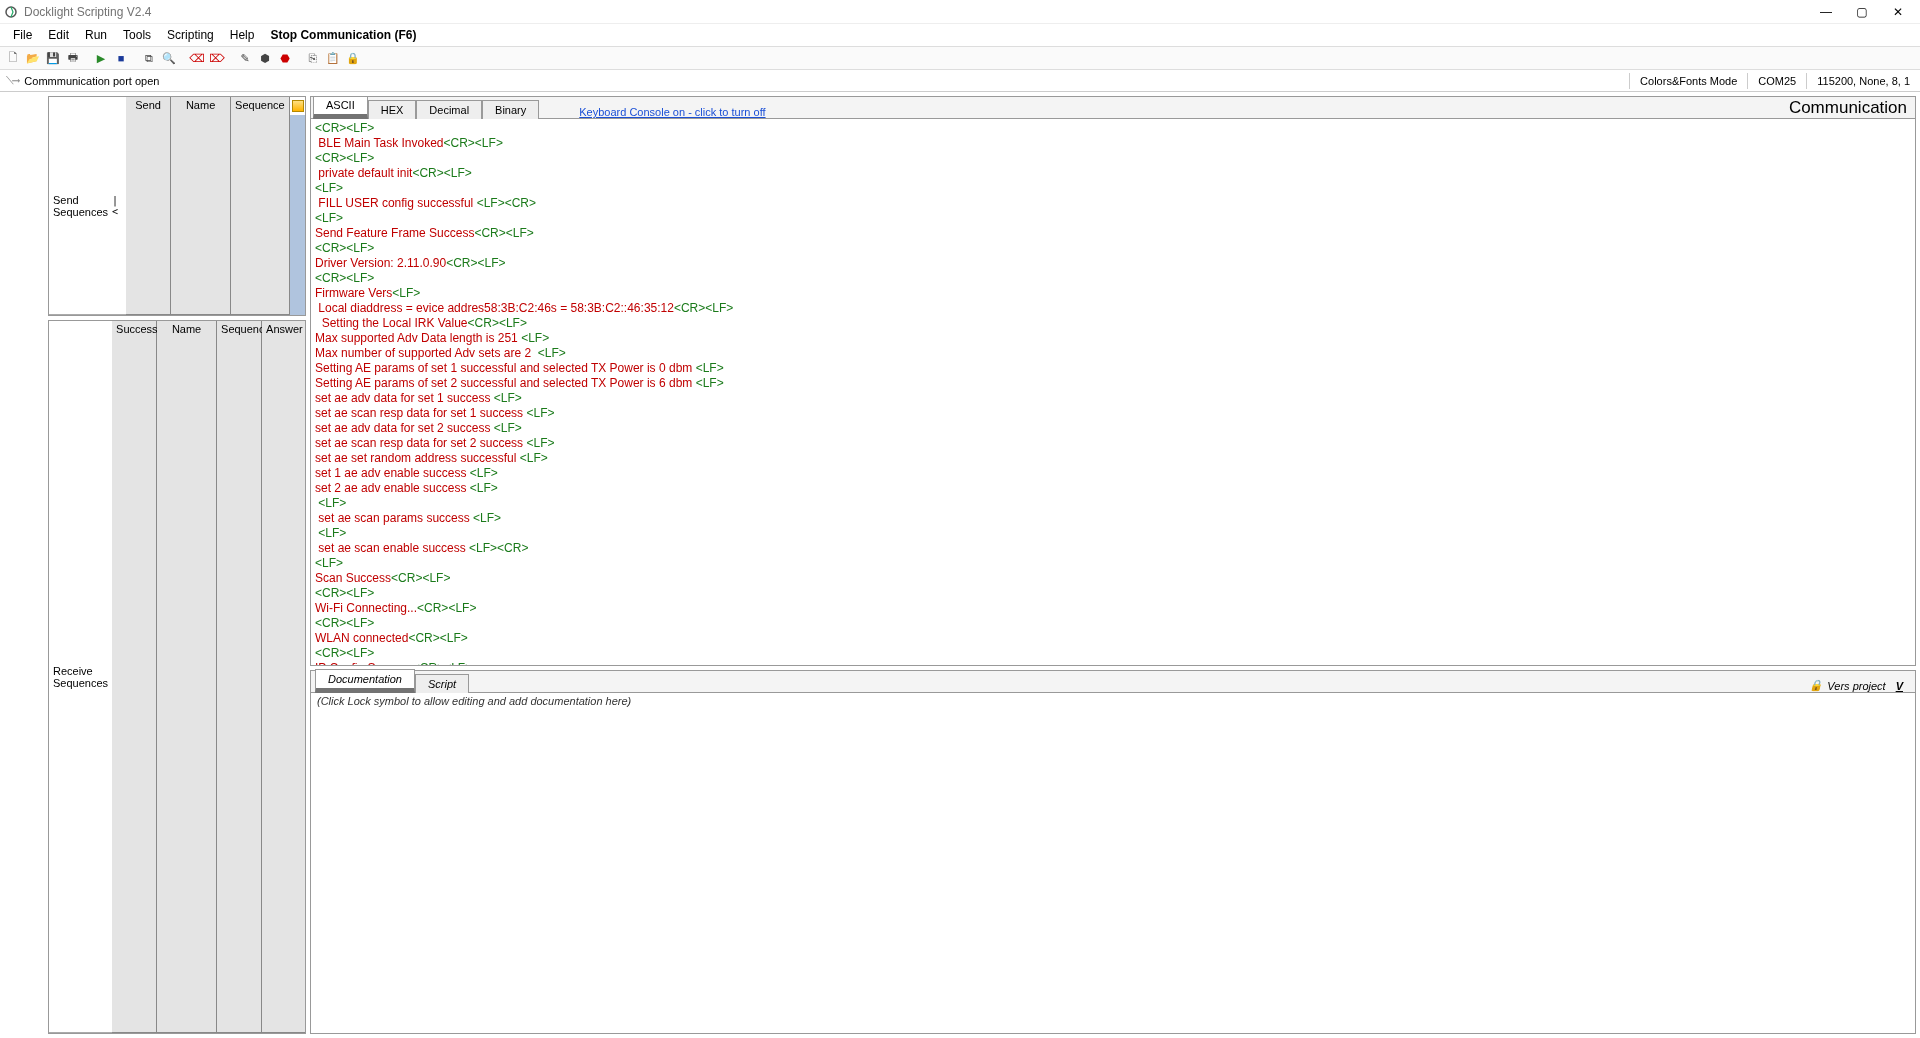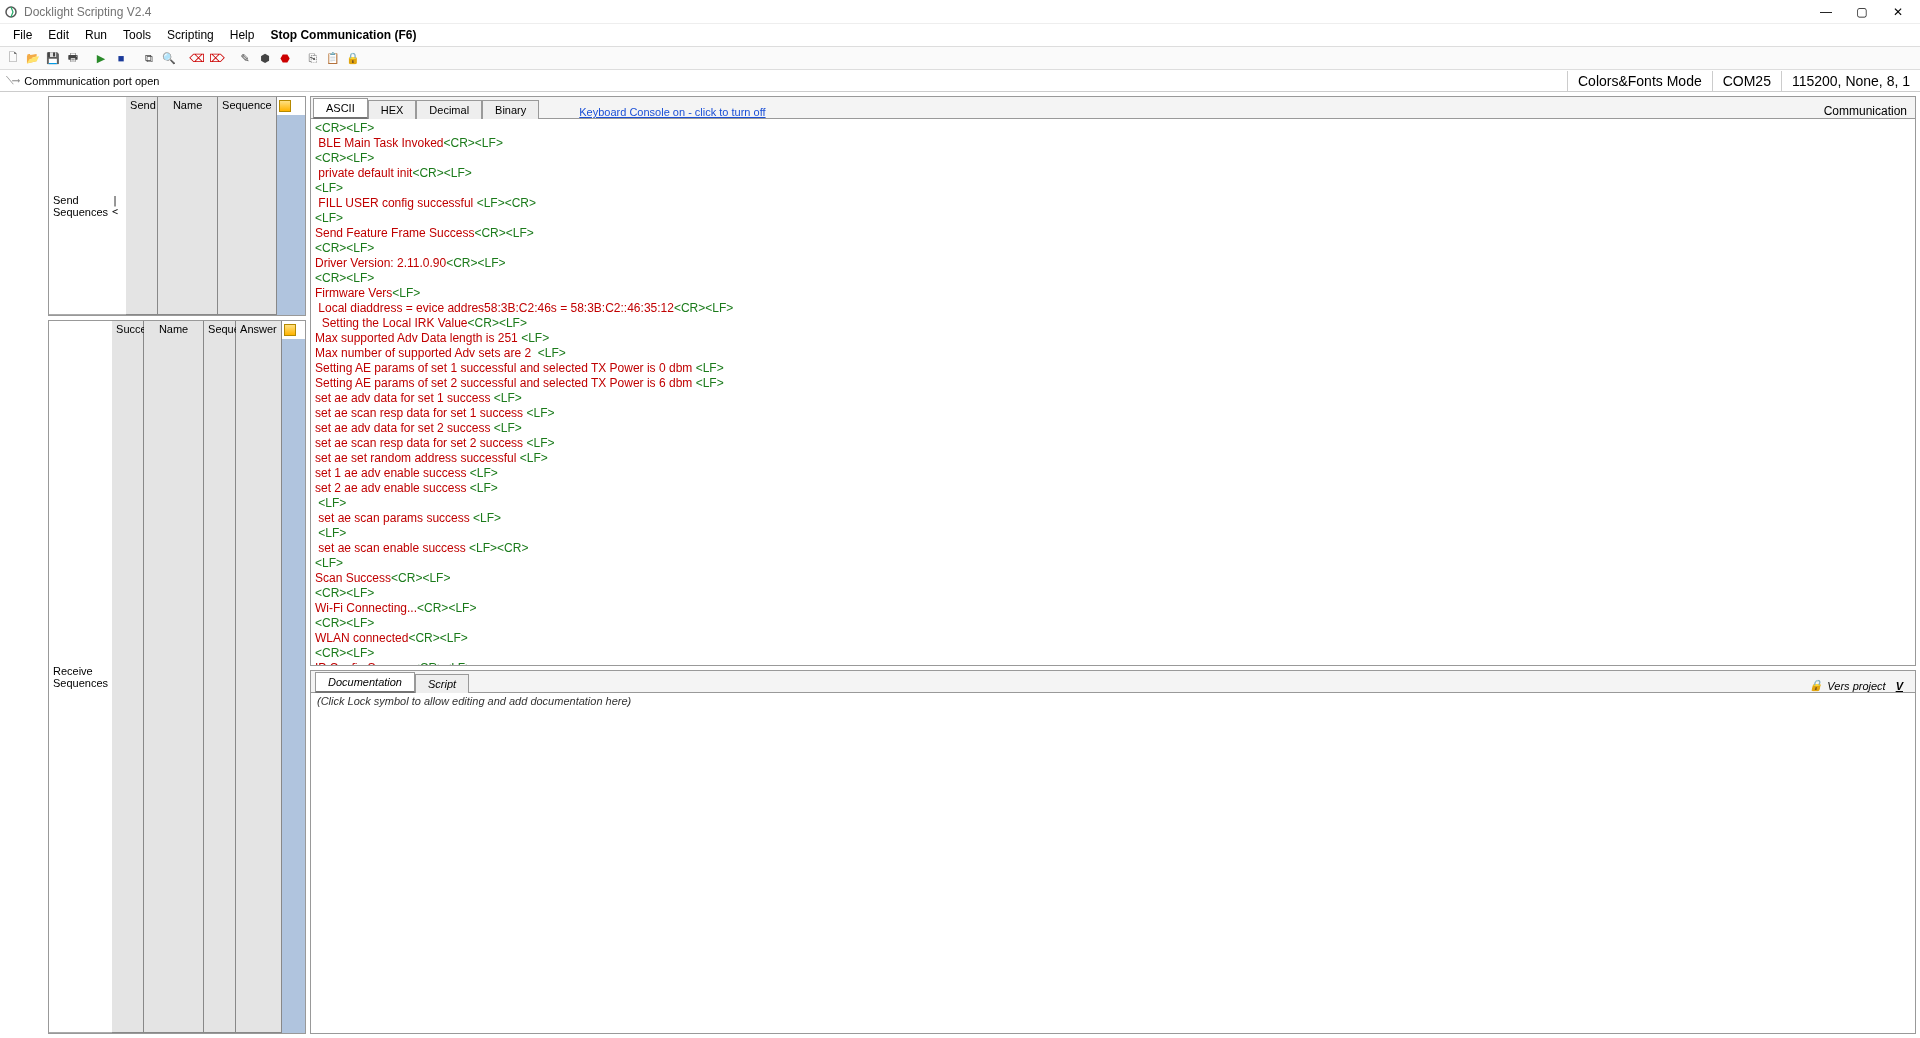--- a/index.html
+++ b/index.html
@@ -12,44 +12,44 @@
 .menubar { display:flex; align-items:center; height:22px; padding:0 6px; gap:2px;text-align:center; }
 .menu-item { padding:2px 7px; font-size:12px; }
 .menu-item.bold { font-weight:bold; }
 .toolbar { display:flex; align-items:center; height:24px; padding:0 4px; gap:2px; border-top:1px solid #ddd; border-bottom:1px solid #ddd; background:#fafafa;}
 .tb-btn { width:18px; height:18px; border:1px solid transparent; display:flex; align-items:center; justify-content:center; font-size:11px; color:#444; }
 .tb-sep { width:6px; }
 .statusrow { display:flex; align-items:center; height:22px; border-bottom:1px solid #ccc; background:#fff;}
 .status-left { display:flex; align-items:center; padding:0 6px; gap:6px; }
 .status-left .arrow { color:#888; font-family:monospace; letter-spacing:-1px; }
 .status-right { margin-left:auto; display:flex; }
-.status-cell { padding:2px 10px; border-left:1px solid #ccc; font-size:14px; white-space:nowrap; }
+.status-cell { padding:2px 10px; border-left:1px solid #ccc; font-size:11px; white-space:nowrap; }
 .main { flex:1; display:flex; overflow:hidden; }
 .left-col { width:310px; display:flex; flex-direction:column; gap:4px; padding:4px 4px 4px 4px; }
 .panel { border:1px solid #999; background:#B0C4DE; flex:1; display:flex; overflow:hidden;margin-left:44px;}
 .panel-head { display:flex; align-items:center; padding:2px 4px; background:#fff; border-bottom:1px solid #aaa; font-size:11px;}
 .panel-head .ph-title{flex:1;}
 .panel-head .collapse { font-family:monospace; font-size:10px; padding:0 4px;}
 .grid { display:flex; border-bottom:1px solid #888;}
 .grid .gh { background:#e4e4e4; border-right:1px solid #888; padding:2px 4px; font-size:11px; text-align:center;}
-.grid .gh.small{width:32px}
+.grid .gh.small{width:45px}
 .grid .gh.name{width:60px}
 .grid .gh.seq{flex:1}
 .grid-row { display:flex; }
 .grid-row .gc { background:#fff; border-right:1px solid #ccc; height:18px; padding:1px 2px;}
 .grid-row .gc.small{width:48px; display:flex;align-items:center;gap:2px;}
 .grid-row .gc.name{width:60px}
 .grid-row .gc.seq{flex:1}
 .right-col { flex:1; display:flex; flex-direction:column; padding:4px 4px 4px 0; gap:4px; overflow:hidden;}
 .comm-panel{ border:1px solid #999; display:flex; flex-direction:column; flex:0 0 570px; overflow:hidden;}
 .tabrow{ display:flex; align-items:flex-end; height:22px; border-bottom:1px solid #999; background:#f4f4f4; padding-left:2px;}
 .tab { padding:3px 12px; border:1px solid #999; border-bottom:none; margin-right:0px; background:#eee; font-size:11px; position:relative; top:1px;}
-.tab.active { background:#fff; font-weight:normal; border-bottom:2px solid #737373;}
+.tab.active { background:#fff; font-weight:normal; border-bottom:5px solid #737373;}
 .console-link { margin-left:40px; color:#1a4fd6; text-decoration:underline; font-size:11px;}
-.comm-label { margin-left:auto; padding:0 8px; font-size:12px;}
+.comm-label { margin-left:auto; padding:0 8px; font-size:17px;}
 .terminal { flex:1; overflow:auto; background:#fff; font-family:Consolas,"Courier New",monospace; font-size:12px; line-height:14px; padding:2px 4px; white-space:pre;}
 .tg { color:#1a7a1a; }
 .tr { color:#c00000; }
 .doc-panel{ border:1px solid #999; flex:1; display:flex; flex-direction:column;font-style:italic;}
 .doc-tabs{ display:flex; align-items:flex-end; height:22px; border-bottom:1px solid #999; background:#f4f4f4; padding:0 4px;}
 .doc-tabs .tab{top:1px;}
 .doc-tabs .about{margin-left:auto; display:flex; align-items:center; gap:4px; font-size:11px; padding-right:8px;}
 .doc-body{ flex:1; padding:2px 6px; font-size:11px; color:#333;}
 .lock-icon{color:#c9a400;}
 .sq-icon{width:12px;height:12px;background:linear-gradient(#ffe082,#ffb300);border:1px solid #b58900;display:inline-block;}

